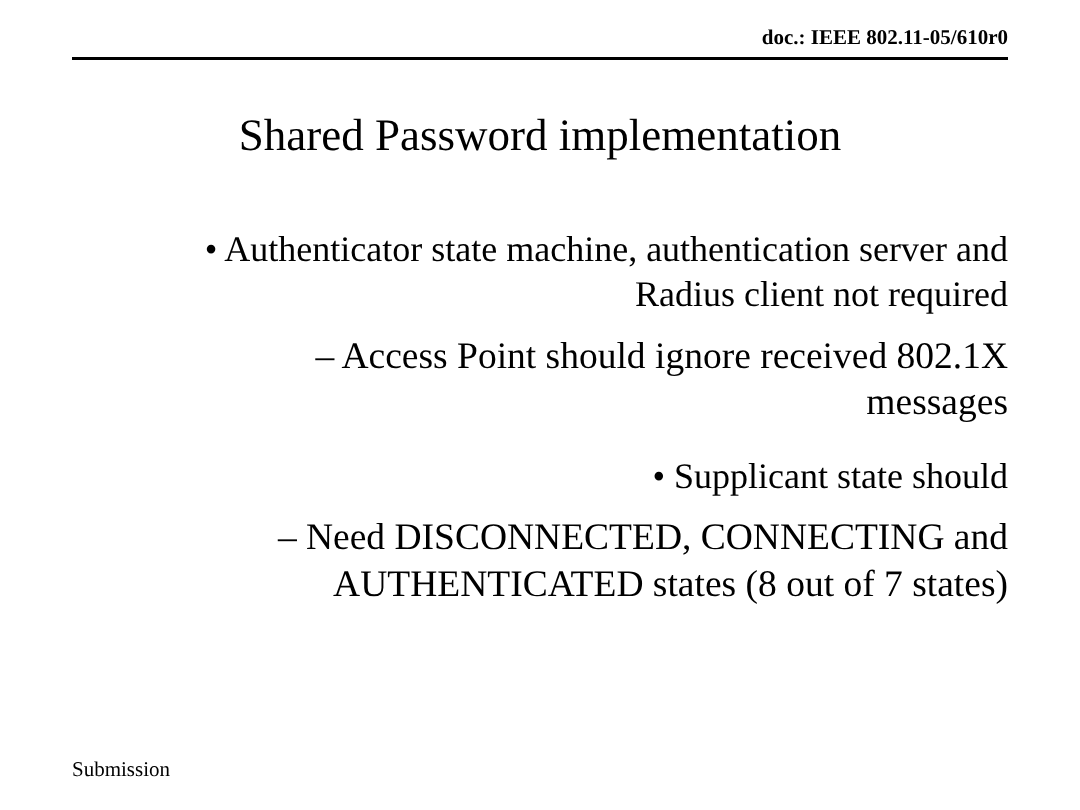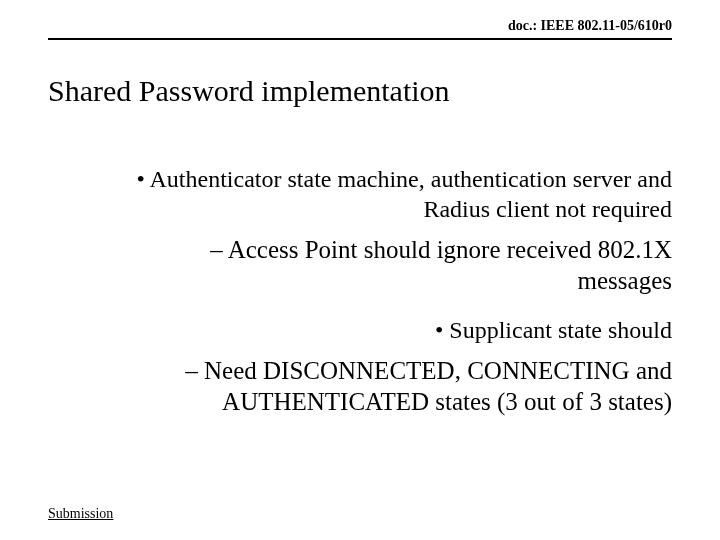--- a/index.html
+++ b/index.html
@@ -26,24 +26,25 @@
     font-size: 14px;
     padding-top: 18px;
     padding-bottom: 4px;
   }
   .hr-top {
     border: none;
     border-top: 2px solid #000;
     margin: 0;
   }
   .title {
+    text-align: center;
     font-size: 30px;
     font-weight: normal;
     margin-top: 34px;
-    margin-bottom: 56px;
+    margin-bottom: 44px;
   }
   ul.bullets {
     list-style: none;
     padding: 0;
     margin: 0 0 0 10px;
     text-align: right;
   }
   ul.bullets > li {
     font-size: 24px;
     line-height: 1.25;
@@ -73,21 +74,20 @@
     content: "–";
     display: inline-block;
     width: 20px;
     text-indent: 0;
   }
   .footer {
     position: absolute;
     left: 48px;
     bottom: 18px;
     font-size: 14px;
-    text-decoration: underline;
   }
 </style>
 </head>
 <body>
 
 <div class="page">
 
   <div class="header">doc.: IEEE 802.11-05/610r0</div>
   <hr class="hr-top">
 
@@ -99,21 +99,21 @@
       <ul class="sub">
         <li>
           <span>Access Point should ignore received 802.1X messages</span>
         </li>
       </ul>
     </li>
     <li>
       <span>Supplicant state should</span>
       <ul class="sub">
         <li>
-          <span>Need DISCONNECTED, CONNECTING and AUTHENTICATED states (3 out of 3 states)</span>
+          <span>Need DISCONNECTED, CONNECTING and AUTHENTICATED states (8 out of 7 states)</span>
         </li>
       </ul>
     </li>
   </ul>
 
   <div class="footer">Submission</div>
 
 </div>
 
 </body></html>

